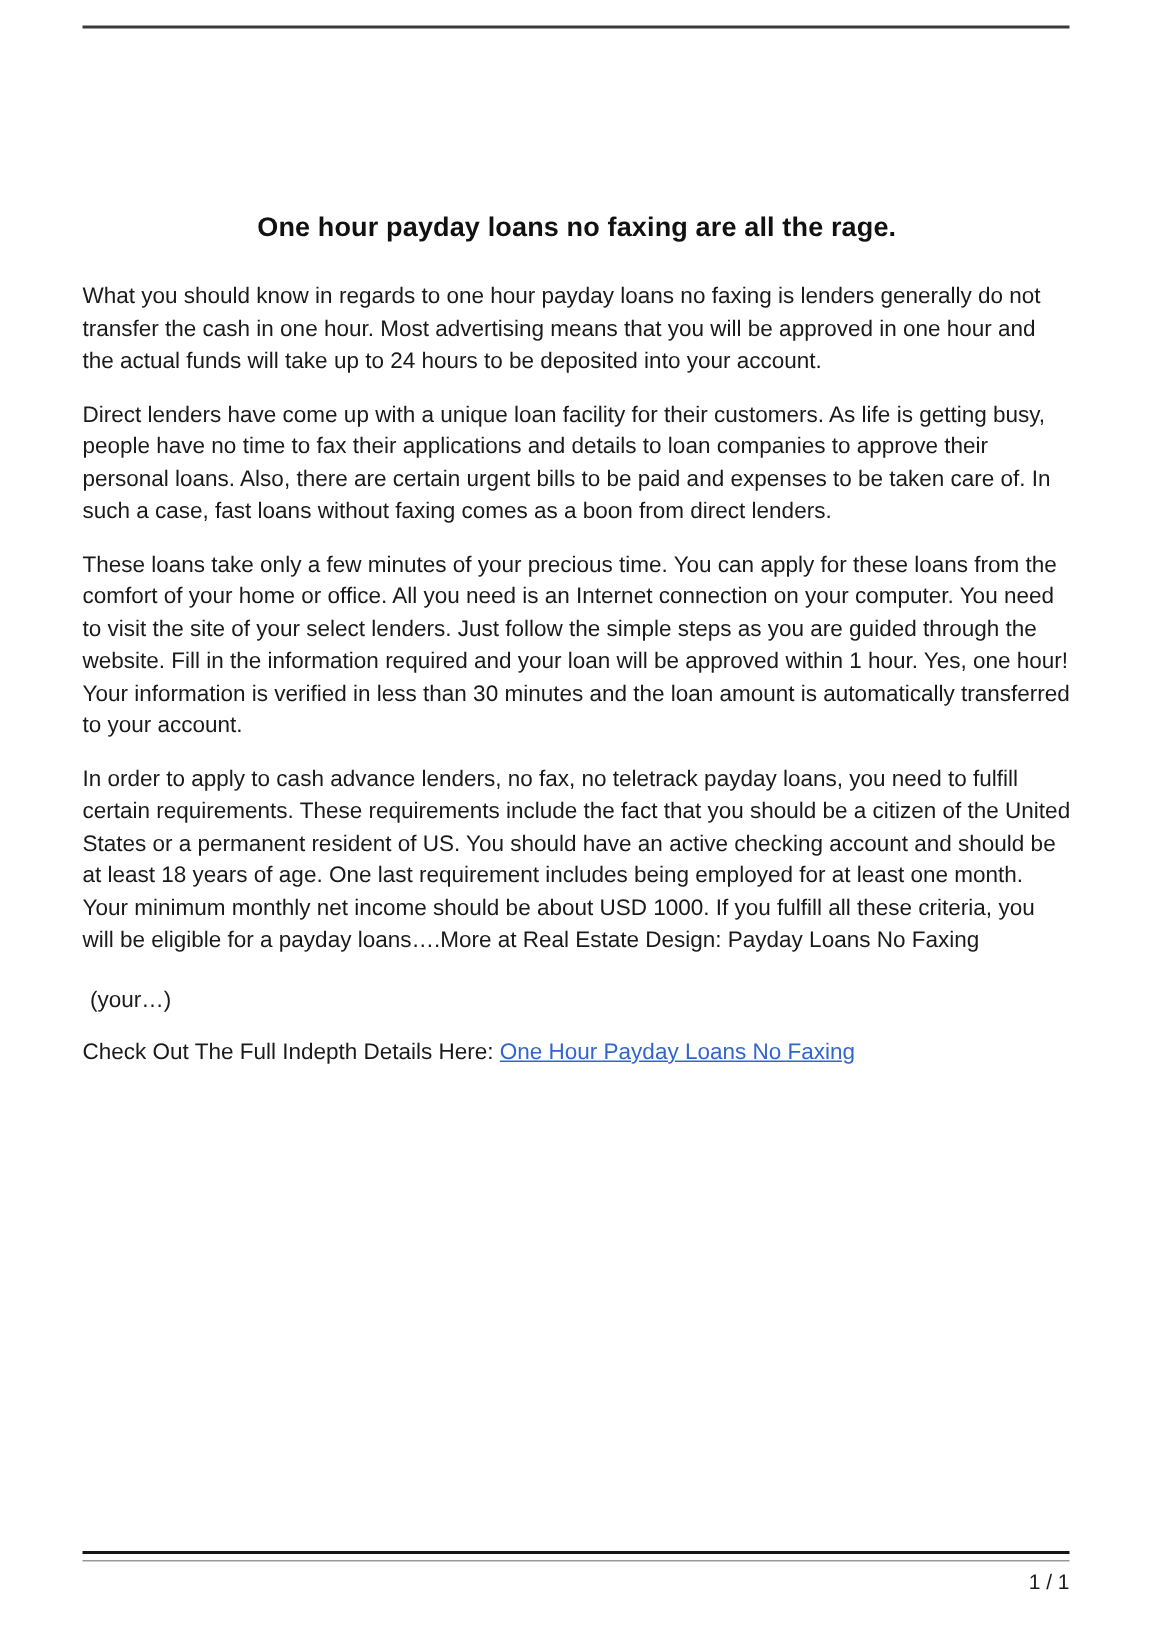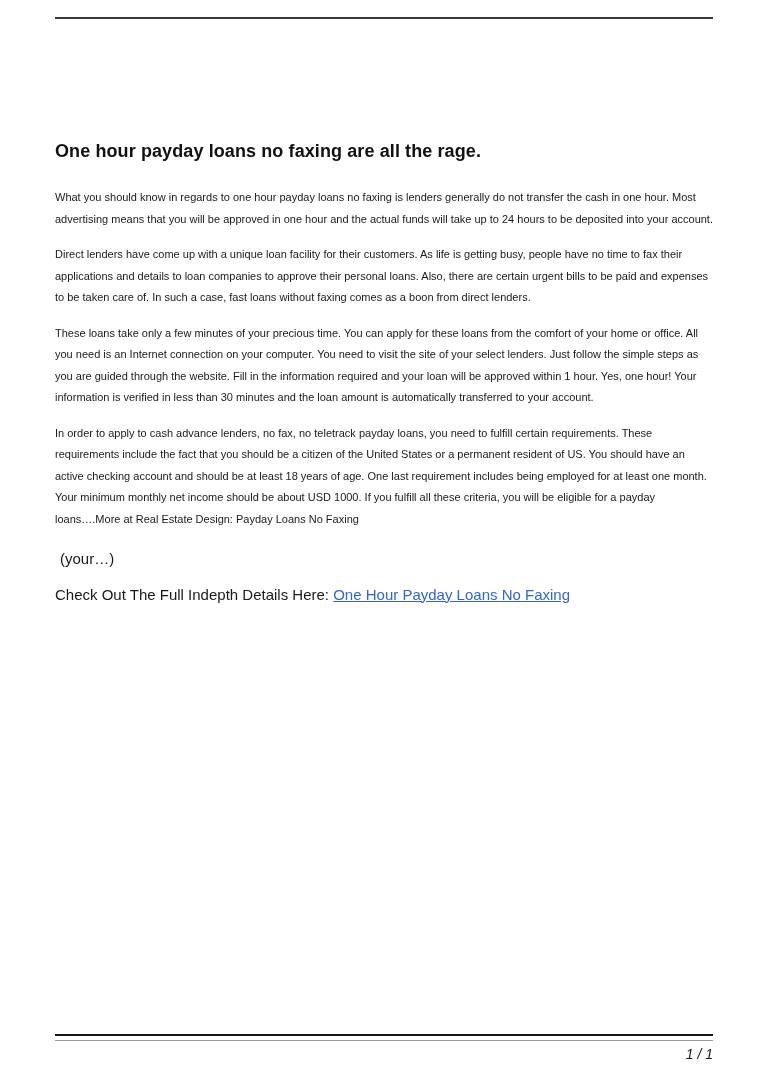--- a/index.html
+++ b/index.html
@@ -29,24 +29,25 @@
     left: 55px;
     width: 659px;
   }
   h1.doc-title {
     margin: 0 0 24px 0;
     font-size: 18px;
     line-height: 23px;
     font-weight: bold;
     color: #111111;
     letter-spacing: 0.1px;
+    text-align: center;
   }
   p.body-par {
     margin: 0 0 14px 0;
-    font-size: 11px;
+    font-size: 15px;
     line-height: 21.5px;
     color: var(--text, #1a1a1a);
   }
   p.more-line {
     margin: 18px 0 14px 0;
     padding-left: 5px;
     font-size: 15px;
     line-height: 21.5px;
   }
   p.cta-line {
@@ -58,21 +59,20 @@
     color: var(--link, #3366cc);
     text-decoration: underline;
     cursor: pointer;
   }
   .footer {
     position: absolute;
     left: 55px;
     right: 55px;
     bottom: 0;
     height: 53px;
-    font-style: italic;
   }
   .footer-rule-thick {
     position: absolute;
     top: 0;
     left: 0;
     right: 0;
     height: 2px;
     background: #161616;
   }
   .footer-rule-thin {

